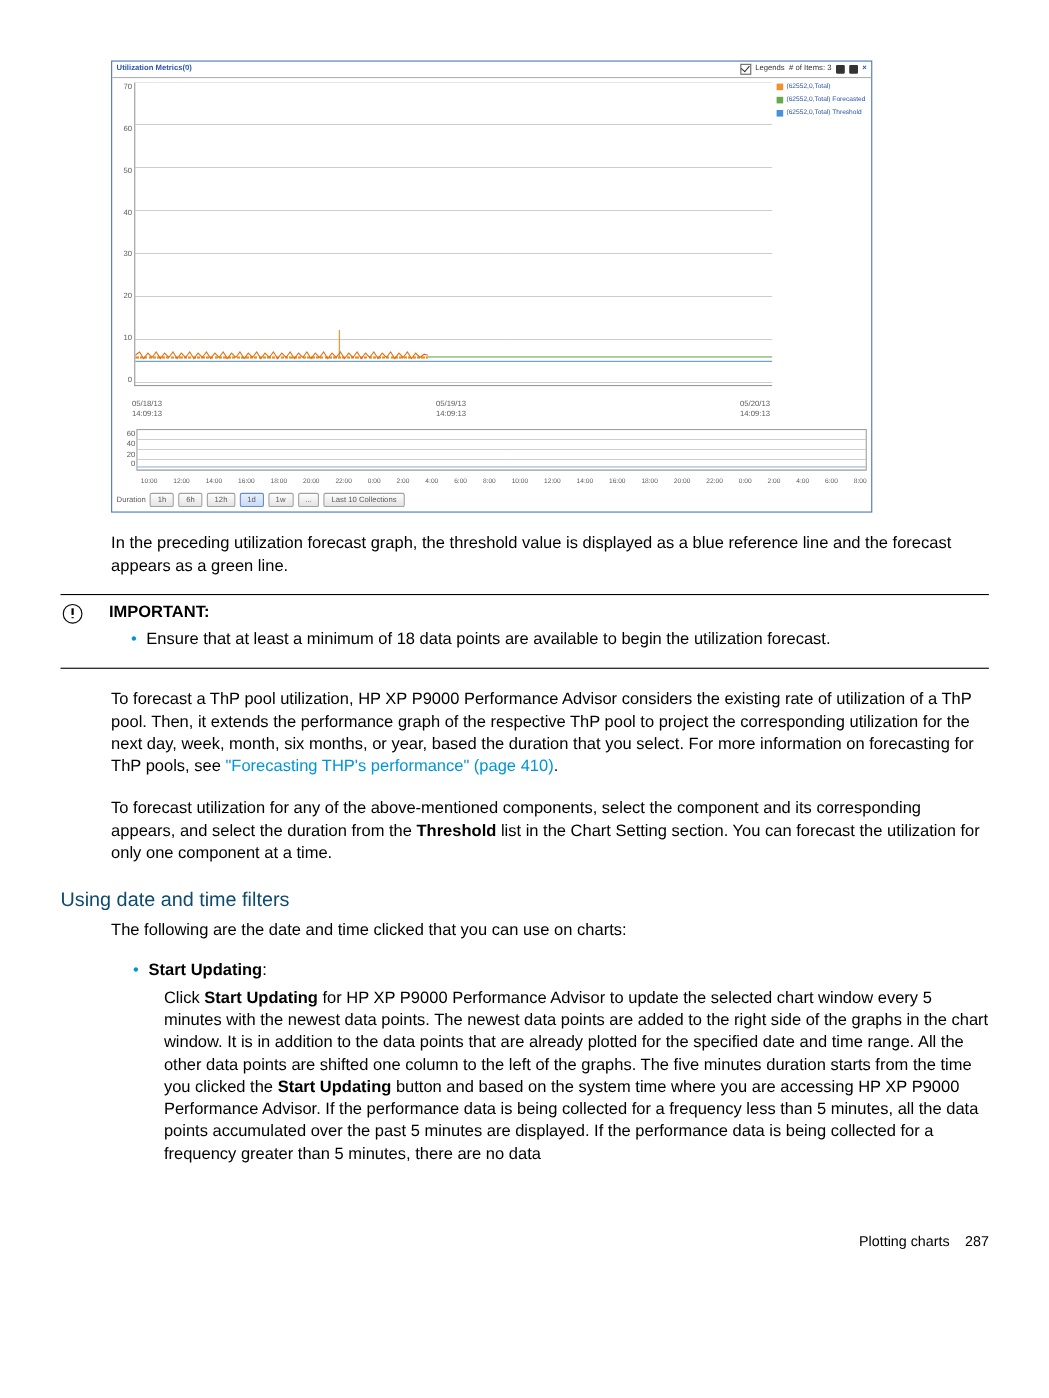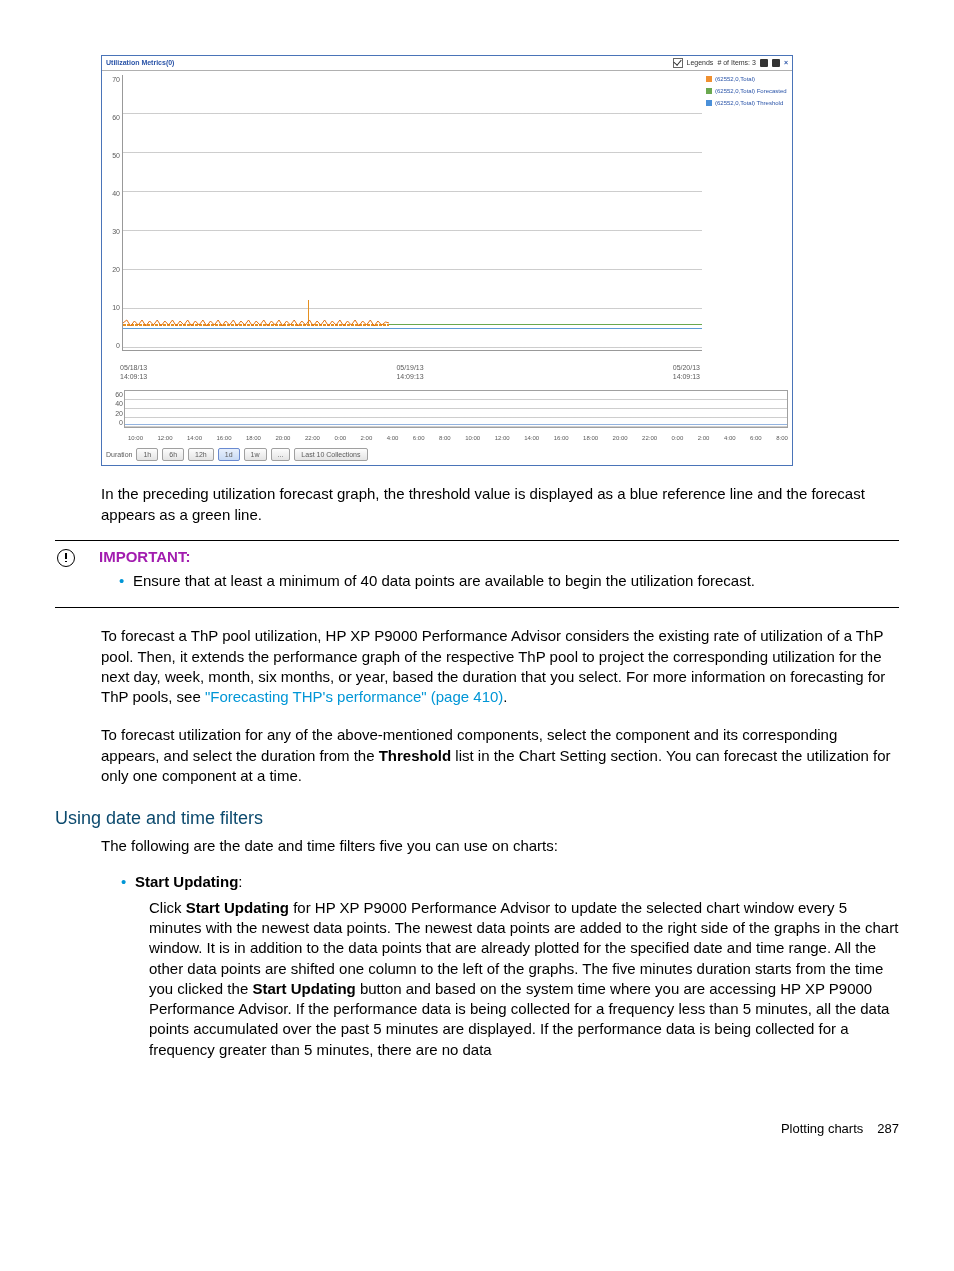--- a/index.html
+++ b/index.html
@@ -87,21 +87,21 @@
   .dbtn.active{ background:linear-gradient(#e8f0fc,#c8daf4); border-color:#6a8ad0;}
   .mini-icon{ display:inline-block; width:8px; height:8px; background:#333; border-radius:1px;}
   .cb{display:inline-block; width:8px; height:8px; border:1px solid #666; background:#fff; position:relative;}
   .cb::after{content:""; position:absolute; left:1px; top:-1px; width:4px; height:6px; border-right:1px solid #333; border-bottom:1px solid #333; transform:rotate(40deg);}
   .txt { margin-left:46px; margin-top:18px;}
   .important-block { margin-top:10px; border-top:1px solid #000; border-bottom:1px solid #000; padding:6px 0 10px 0; display:flex; gap:14px;}
   .imp-icon { width:16px; height:16px; border:1.5px solid #000; border-radius:50%; position:relative; flex-shrink:0; margin-left:2px; margin-top:2px;}
   .imp-icon::before{content:""; position:absolute; left:7px; top:3px; width:1.5px; height:6px; background:#000;}
   .imp-icon::after{content:""; position:absolute; left:7px; top:11px; width:1.5px; height:1.5px; background:#000;}
   .imp-body{ flex:1; margin-left:10px;}
-  .imp-title{ color:#a21caf; font-weight:bold; font-size:15px;}
+  .imp-title{ color:#000000; font-weight:bold; font-size:15px;}
   ul.bul { list-style:none; padding-left:20px; margin:4px 0;}
   ul.bul li { position:relative; padding-left:14px; margin-bottom:6px;}
   ul.bul li::before{ content:"•"; color:#0096d6; position:absolute; left:0; top:0;}
   .link { color:#0096d6;}
   h3.sec { color:#0c4a6e; font-weight:normal; font-size:18px; margin:20px 0 6px 0;}
   b{ font-weight:bold;}
   .footer { display:flex; justify-content:flex-end; margin-top:60px; font-size:13px;}
   .footer span{ margin-left:14px;}
 </style>
 </head>
@@ -208,36 +208,36 @@
   </div>
 </div>
 
 <p class="txt">In the preceding utilization forecast graph, the threshold value is displayed as a blue reference line and the forecast appears as a green line.</p>
 
 <div class="important-block">
   <span class="imp-icon"></span>
   <div class="imp-body">
     <div class="imp-title">IMPORTANT:</div>
     <ul class="bul">
-      <li>Ensure that at least a minimum of 40 data points are available to begin the utilization forecast.</li>
+      <li>Ensure that at least a minimum of 18 data points are available to begin the utilization forecast.</li>
     </ul>
   </div>
 </div>
 
 <p class="txt">
   <span>To forecast a ThP pool utilization, HP XP P9000 Performance Advisor considers the existing rate of utilization of a ThP pool. Then, it extends the performance graph of the respective ThP pool to project the corresponding utilization for the next day, week, month, six months, or year, based the duration that you select. For more information on forecasting for ThP pools, see </span><span class="link">"Forecasting THP's performance" (page 410)</span><span>.</span>
 </p>
 
 <p class="txt">
   <span>To forecast utilization for any of the above-mentioned components, select the component and its corresponding appears, and select the duration from the </span><b>Threshold</b><span> list in the Chart Setting section. You can forecast the utilization for only one component at a time.</span>
 </p>
 
 <h3 class="sec">Using date and time filters</h3>
 
-<p class="txt" style="margin-top:4px;">The following are the date and time filters five you can use on charts:</p>
+<p class="txt" style="margin-top:4px;">The following are the date and time clicked that you can use on charts:</p>
 
 <ul class="bul" style="margin-left:46px;">
   <li>
     <b>Start Updating</b><span>:</span>
     <div style="margin-top:6px; padding-left:14px;">
       <span>Click </span><b>Start Updating</b><span> for HP XP P9000 Performance Advisor to update the selected chart window every 5 minutes with the newest data points. The newest data points are added to the right side of the graphs in the chart window. It is in addition to the data points that are already plotted for the specified date and time range. All the other data points are shifted one column to the left of the graphs. The five minutes duration starts from the time you clicked the </span><b>Start Updating</b><span> button and based on the system time where you are accessing HP XP P9000 Performance Advisor. If the performance data is being collected for a frequency less than 5 minutes, all the data points accumulated over the past 5 minutes are displayed. If the performance data is being collected for a frequency greater than 5 minutes, there are no data</span>
     </div>
   </li>
 </ul>
 

